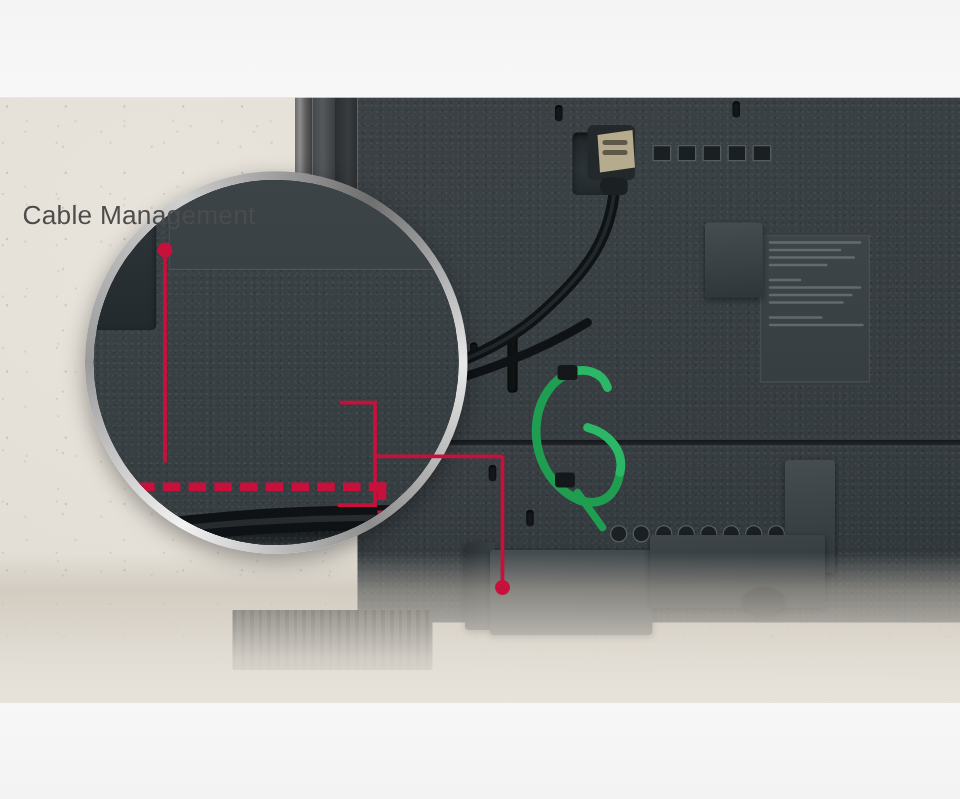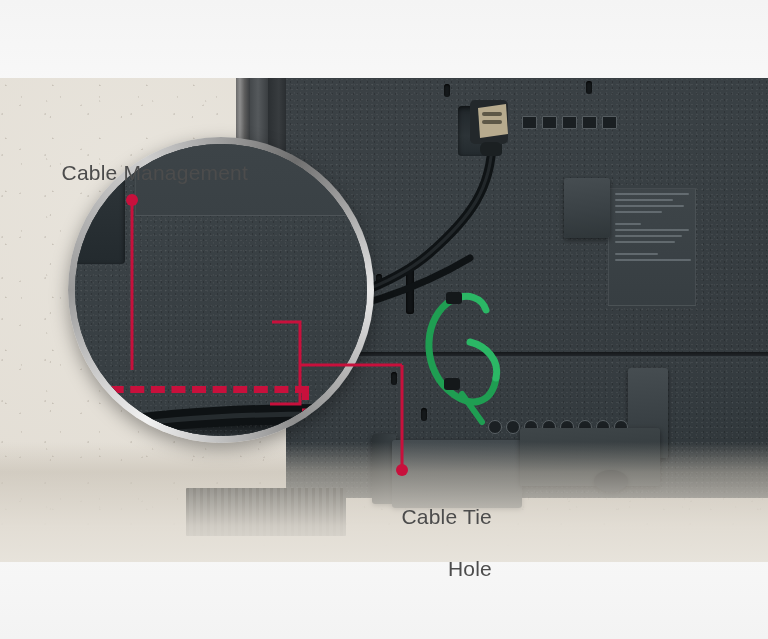--- a/index.html
+++ b/index.html
@@ -139,21 +139,21 @@
   .mag-inner{
     position:absolute;left:7px;top:7px;right:7px;bottom:7px;border-radius:50%;
     overflow:hidden;background:#31383c;
   }
   .mag-scene{position:absolute;left:-170px;top:-220px;width:1000px;height:860px;transform:scale(1.0);transform-origin:0 0;}
 
   
   svg.anno{position:absolute;left:0;top:0;width:768px;height:639px;overflow:visible;pointer-events:none;}
   .lbl{
     position:absolute;color:#4c4c4c;font-size:21px;line-height:26px;
-    text-align:right;letter-spacing:.2px;font-weight:400;white-space:pre-line;
+    text-align:left;letter-spacing:.2px;font-weight:400;white-space:pre-line;
   }
 </style>
 </head>
 <body>
 
 <div id="stage">
 
   <div class="photo">
 
     <div class="wall"></div>
@@ -317,18 +317,14 @@
       <line x1="300" y1="365" x2="402" y2="365"></line>
       <line x1="402" y1="365" x2="402" y2="470"></line>
     </g>
     <circle cx="402" cy="470" r="6" fill="#c8103c"></circle>
   </svg>
 
   <div class="lbl" style="left:18px;top:134px;width:230px;">
     <div>Cable Management</div>
   </div>
 
-  <div class="lbl" style="left:312px;top:478px;width:180px;">
-    <div>Cable Tie</div>
-    <div>Hole</div>
-  </div>
 
 </div>
 
 </body></html>

